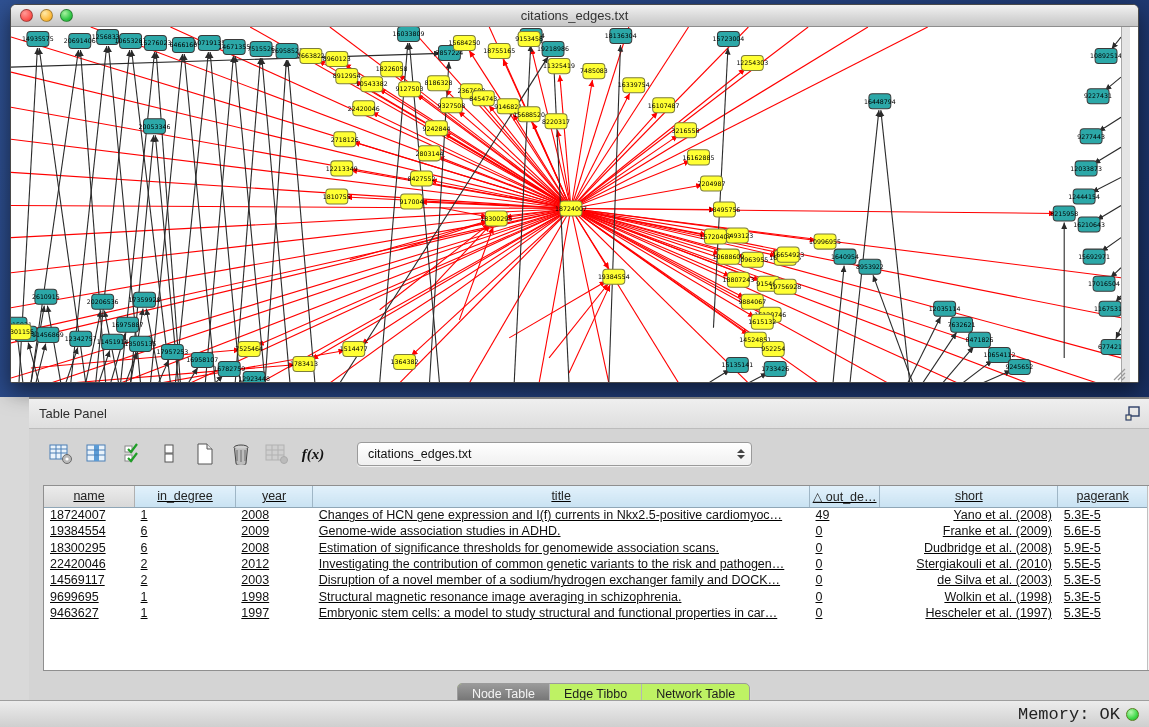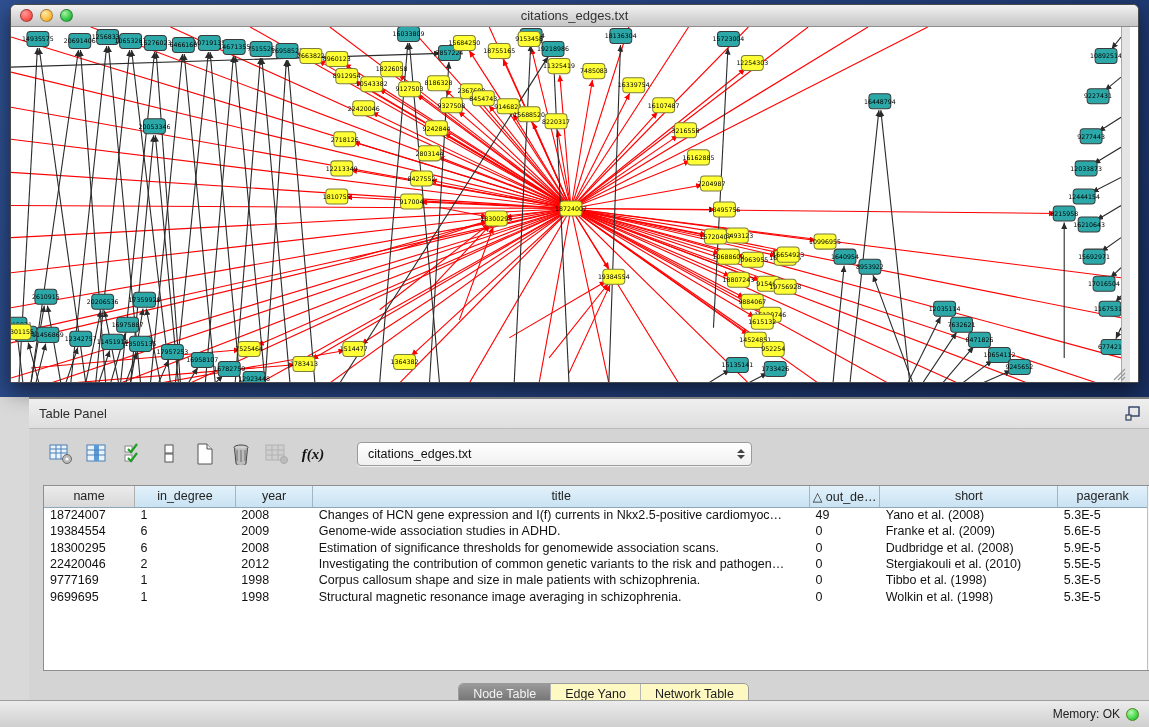--- a/index.html
+++ b/index.html
@@ -44,45 +44,45 @@
     background:linear-gradient(#ffffff,#f0f0f0); display:flex; align-items:center; padding:0 6px 0 10px;
     box-shadow:0 1px 0 rgba(255,255,255,.7); }
   .combo .val { font-size:12.5px; color:#111; flex:1; }
   .combo .arrows { display:flex; flex-direction:column; gap:2px; align-items:center; }
   .combo .arrows i { width:0; height:0; border-left:4px solid transparent; border-right:4px solid transparent; }
   .combo .arrows i.up { border-bottom:4px solid #444; }
   .combo .arrows i.dn { border-top:4px solid #444; }
 
   .table-wrap { position:absolute; left:14px; top:86px; width:1121px; height:186px;
     border:1px solid #8f8f8f; background:#fff; display:flex; }
-  .grid { flex:1; overflow:hidden; }
+  .grid { flex:1; overflow:hidden;text-decoration:underline; }
   table.grid-t { border-collapse:collapse; table-layout:fixed; width:1104px; }
   .grid-t th { height:21px; font-weight:normal; font-size:12.5px; color:#222;
     background:linear-gradient(#e2f1fb,#c9e2f2); border-right:1px solid #9fb6c6;
     border-bottom:1px solid #8fa6b6; text-align:center; overflow:hidden; white-space:nowrap; }
   .grid-t th.neutral { background:linear-gradient(#ececec,#d8d8d8); border-right:1px solid #b0b0b0; }
   .grid-t td { height:16.3px; font-size:12.5px; color:#111; padding:0 6px;
     white-space:nowrap; overflow:hidden; text-overflow:ellipsis; }
-  .grid-t td.c { text-align:left; }
+  .grid-t td.c { text-align:right; }
   .vscroll { width:16px; background:#f4f4f4; border-left:1px solid #c0c0c0; position:relative; }
   .vscroll .thumb { position:absolute; top:2px; left:2px; width:11px; height:34px;
     border-radius:6px; background:linear-gradient(90deg,#b9b9b9,#8f8f8f); border:1px solid #868686; }
 
   .tabsbar { position:absolute; left:0; top:280px; width:1149px; height:30px;
     display:flex; align-items:center; justify-content:center; }
   .seg { display:inline-flex; border:1px solid #9b9b9b; border-radius:5px; overflow:hidden;
-    background:#fef9c3; box-shadow:0 1px 1px rgba(255,255,255,.8); }
+    background:#bef264; box-shadow:0 1px 1px rgba(255,255,255,.8); }
   .seg .s { padding:3px 14px; font-size:12.5px; color:#1d1d1d; border-right:1px solid #b5b5b5; }
   .seg .s:last-child { border-right:none; }
   .seg .s.active { background:linear-gradient(#9a9a9a,#6e6e6e); color:#f3f3f3; }
 
   .statusbar { position:absolute; top:700px; left:0; width:1149px; height:27px;
     background:linear-gradient(#ececec,#cfcfcf); border-top:1px solid #9e9e9e;
     display:flex; align-items:center; justify-content:flex-end; padding:0 10px; gap:6px; }
-  .statusbar .mem { font-size:12px; color:#222; }
+  .statusbar .mem { font-size:17px; color:#222;font-family:Liberation Mono, monospace; }
   .dot { width:13px; height:13px; border-radius:50%;
     background:radial-gradient(circle at 35% 30%,#b8f7b0,#3fd948 60%,#23a52e);
     border:1px solid #55801f; }
 </style>
 </head>
 <body>
 
 <div class="desktop">
   <div class="window">
     <div class="titlebar">
@@ -627,49 +627,58 @@
             <tr>
               <td>22420046</td>
               <td>2</td>
               <td>2012</td>
               <td>Investigating the contribution of common genetic variants to the risk and pathogen…</td>
               <td>0</td>
               <td class="c">Stergiakouli et al. (2010)</td>
               <td>5.5E-5</td>
             </tr>
             <tr>
-              <td>9777169</td>
-              <td>1</td>
-              <td>1998</td>
-              <td>Corpus callosum shape and size in male patients with schizophrenia.</td>
+              <td>14569117</td>
+              <td>2</td>
+              <td>2003</td>
+              <td>Disruption of a novel member of a sodium/hydrogen exchanger family and DOCK…</td>
               <td>0</td>
-              <td class="c">Tibbo et al. (1998)</td>
+              <td class="c">de Silva et al. (2003)</td>
               <td>5.3E-5</td>
             </tr>
             <tr>
               <td>9699695</td>
               <td>1</td>
               <td>1998</td>
               <td>Structural magnetic resonance image averaging in schizophrenia.</td>
               <td>0</td>
               <td class="c">Wolkin et al. (1998)</td>
               <td>5.3E-5</td>
             </tr>
+            <tr>
+              <td>9463627</td>
+              <td>1</td>
+              <td>1997</td>
+              <td>Embryonic stem cells: a model to study structural and functional properties in car…</td>
+              <td>0</td>
+              <td class="c">Hescheler et al. (1997)</td>
+              <td>5.3E-5</td>
+            </tr>
           </tbody>
       </table>
     </div>
     <div class="vscroll">
       <div class="thumb"></div>
     </div>
   </div>
 
   <div class="tabsbar">
     <div class="seg" id="tabs">
         <div class="s active">Node Table</div>
-        <div class="s">Edge Yano</div>
+        <div class="s">Edge Tibbo</div>
         <div class="s">Network Table</div>
       </div>
   </div>
 </div>
 
 <div class="statusbar">
   <span class="mem">Memory: OK</span>
   <span class="dot"></span>
 </div>
 

